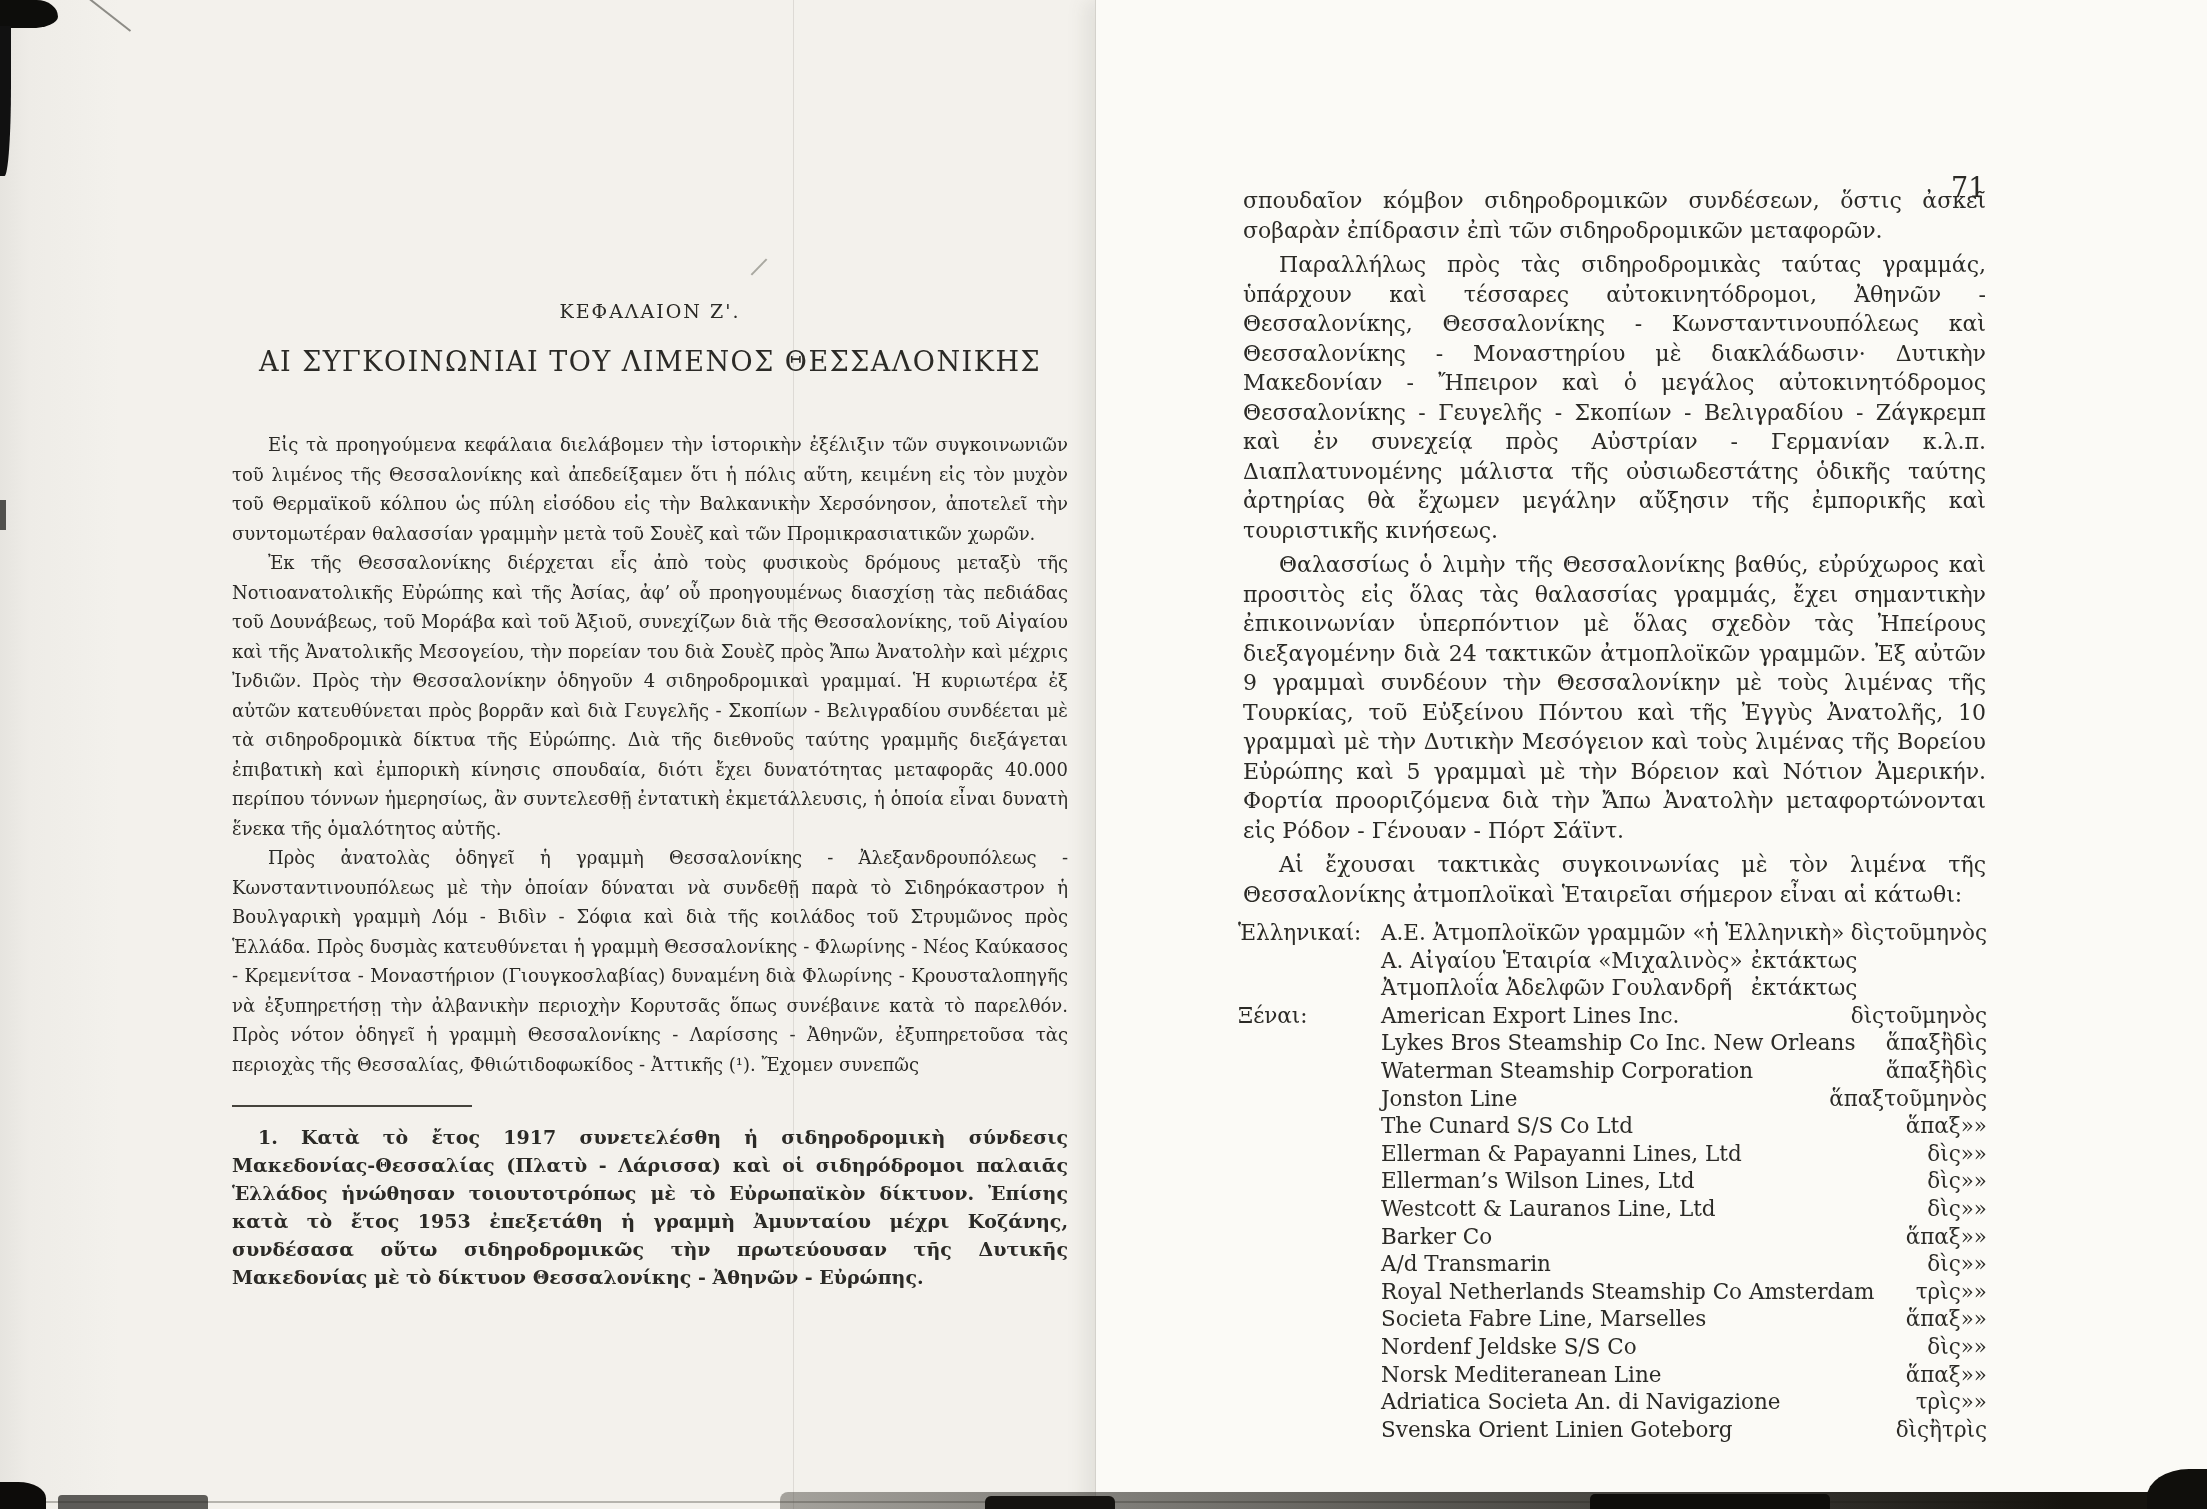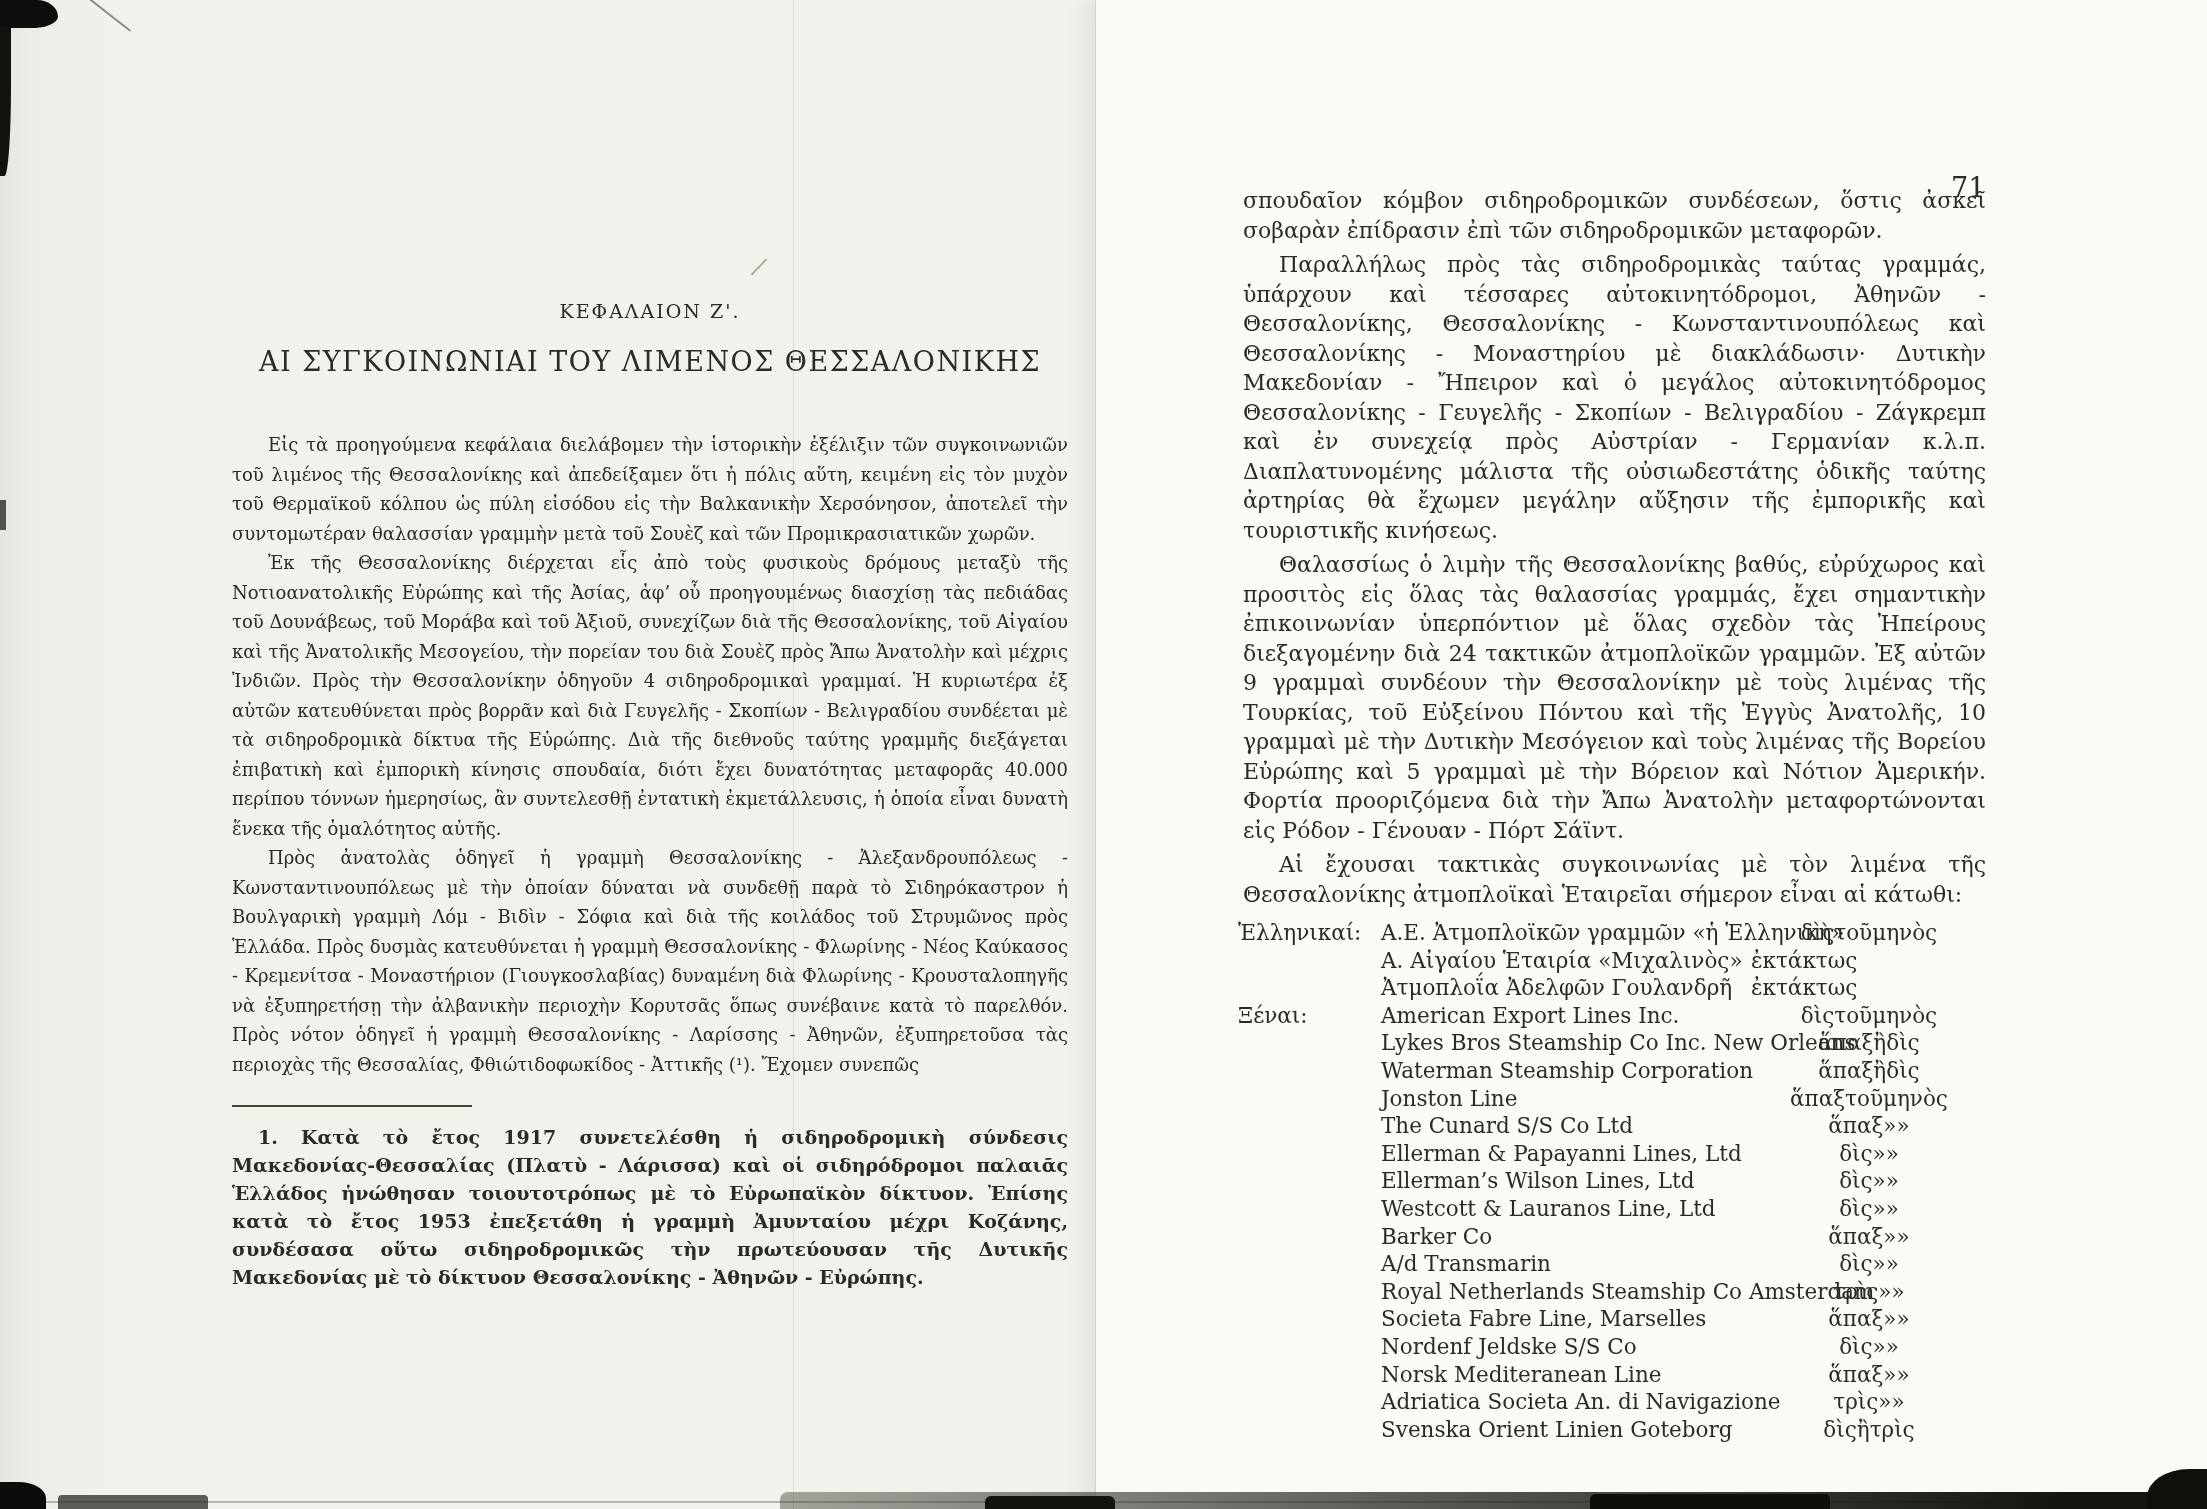--- a/index.html
+++ b/index.html
@@ -49,21 +49,21 @@
   .right-col{
     position:absolute;top:181px;left:142px;width:753px;
     font-size:22px;line-height:29.5px;text-align:justify;
   }
   .right-col p{margin:5px;}
   .tbl{margin-top:10px;font-size:21.5px;}
   .tbl-header{text-align:right;padding-right:12px;line-height:29px;}
   .tbl-row{display:flex;height:27.6px;line-height:27.6px;white-space:nowrap;}
   .cell-group{width:143px;flex:0 0 143px;}
   .cell-company{width:370px;flex:0 0 370px;overflow:visible;}
-  .cell-freq{width:240px;flex:0 0 240px;display:flex;justify-content:center;padding-right:4px;box-sizing:border-box;}
+  .cell-freq{width:240px;flex:0 0 240px;display:flex;justify-content:flex-end;padding-right:4px;box-sizing:border-box;}
   .cell-freq.single{justify-content:flex-start;}
   
   .art{position:absolute;}
   .blob-tl{left:0;top:0;width:58px;height:28px;background:#0d0d0b;border-radius:0 55% 70% 0 / 0 90% 60% 0;}
   .strip-tl{left:0;top:26px;width:11px;height:150px;background:#111; border-radius:0 0 60% 0;}
   .tick-left{left:0;top:500px;width:6px;height:30px;background:#2c2b28;opacity:.8;}
   .pencil1{left:84px;top:14px;width:52px;height:2px;background:#8d8c86;transform:rotate(38deg);}
   .pencil2{left:748px;top:266px;width:22px;height:2px;background:#a9a8a0;transform:rotate(-46deg);}
   .bottom-line{left:0;right:0;bottom:6px;height:2px;background:rgba(120,117,110,0.5);}
   .bottom-band{

